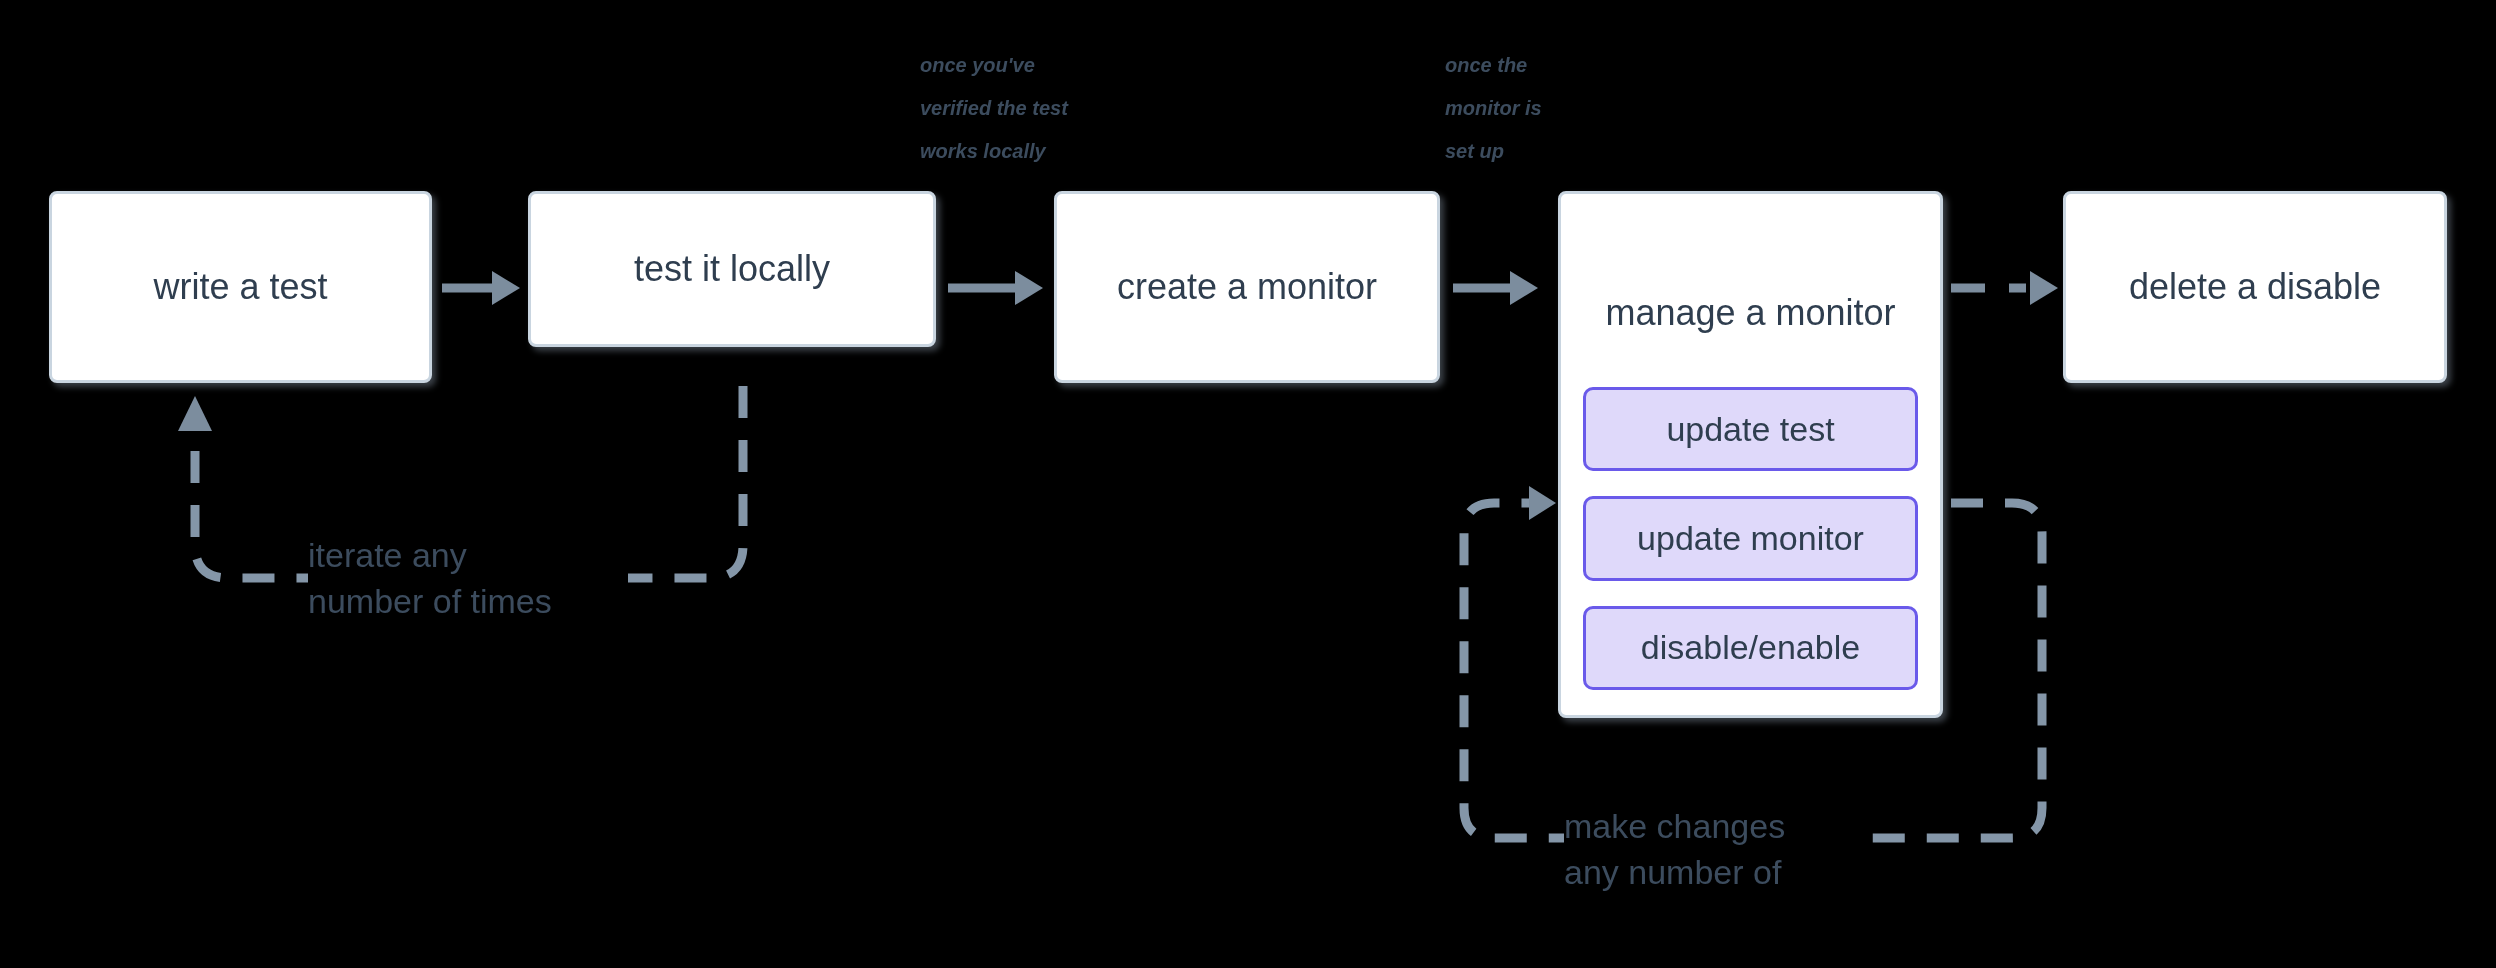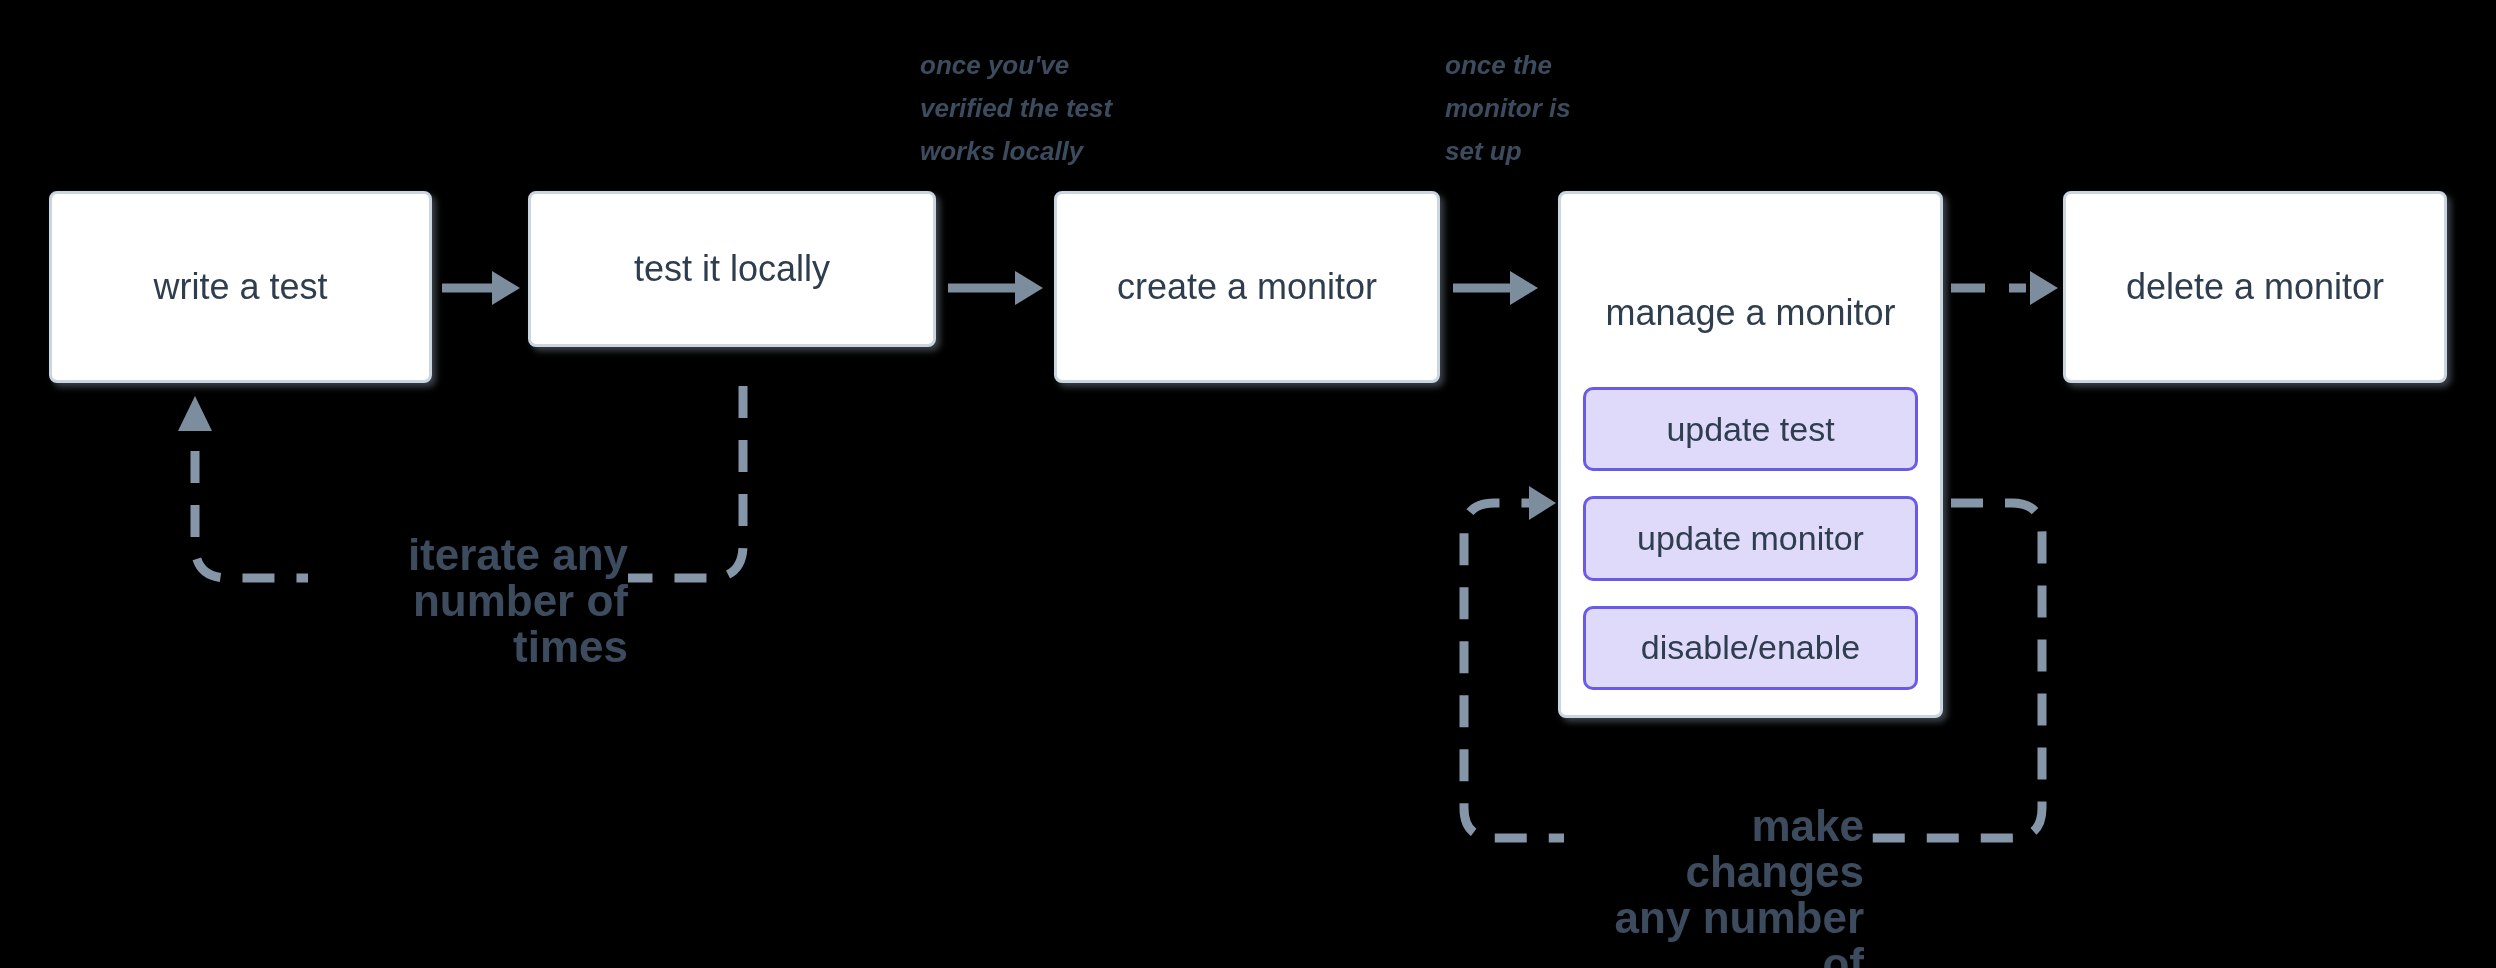--- a/index.html
+++ b/index.html
@@ -38,26 +38,26 @@
   .node-title{height:168px;display:flex;align-items:center;justify-content:center;margin-top:45px;}
   .btn{
     box-sizing:border-box;height:95px;margin:0 22px 25px 22px;
     background:var(--button-fill);
     border:3px solid var(--button-border);
     border-radius:10px;
     color:var(--node-text);font-size:34px;
     display:flex;align-items:center;justify-content:center;
   }
   .annotation{
-    position:absolute;font-style:italic;font-weight:600;font-size:26px;
+    position:absolute;font-style:italic;font-weight:600;font-size:20px;
     line-height:43px;color:var(--annotation-text);white-space:nowrap;
   }
   .loop-label{
     position:absolute;background:var(--background);color:var(--loop-label-text);
-    font-weight:bold;font-size:44px;line-height:46px;text-align:right;
+    font-weight:normal;font-size:34px;line-height:46px;text-align:left;
   }
 </style>
 </head>
 <body>
 
 <div class="canvas">
 
   <svg class="overlay" width="2496" height="968" viewBox="0 0 2496 968">
     <g>
       <line x1="442" y1="288" x2="492" y2="288"></line>
@@ -106,21 +106,21 @@
     </div>
     <div class="btn">
       <span>update monitor</span>
     </div>
     <div class="btn">
       <span>disable/enable</span>
     </div>
   </div>
 
   <div class="node" style="left:2063px;top:191px;width:384px;height:192px;">
-    <span>delete a monitor</span>
+    <span>delete a disable</span>
   </div>
 
   <div class="annotation" style="left:920px;top:44px;">
     <div>once you've</div>
     <div>verified the test</div>
     <div>works locally</div>
   </div>
 
   <div class="annotation" style="left:1445px;top:44px;">
     <div>once the</div>

